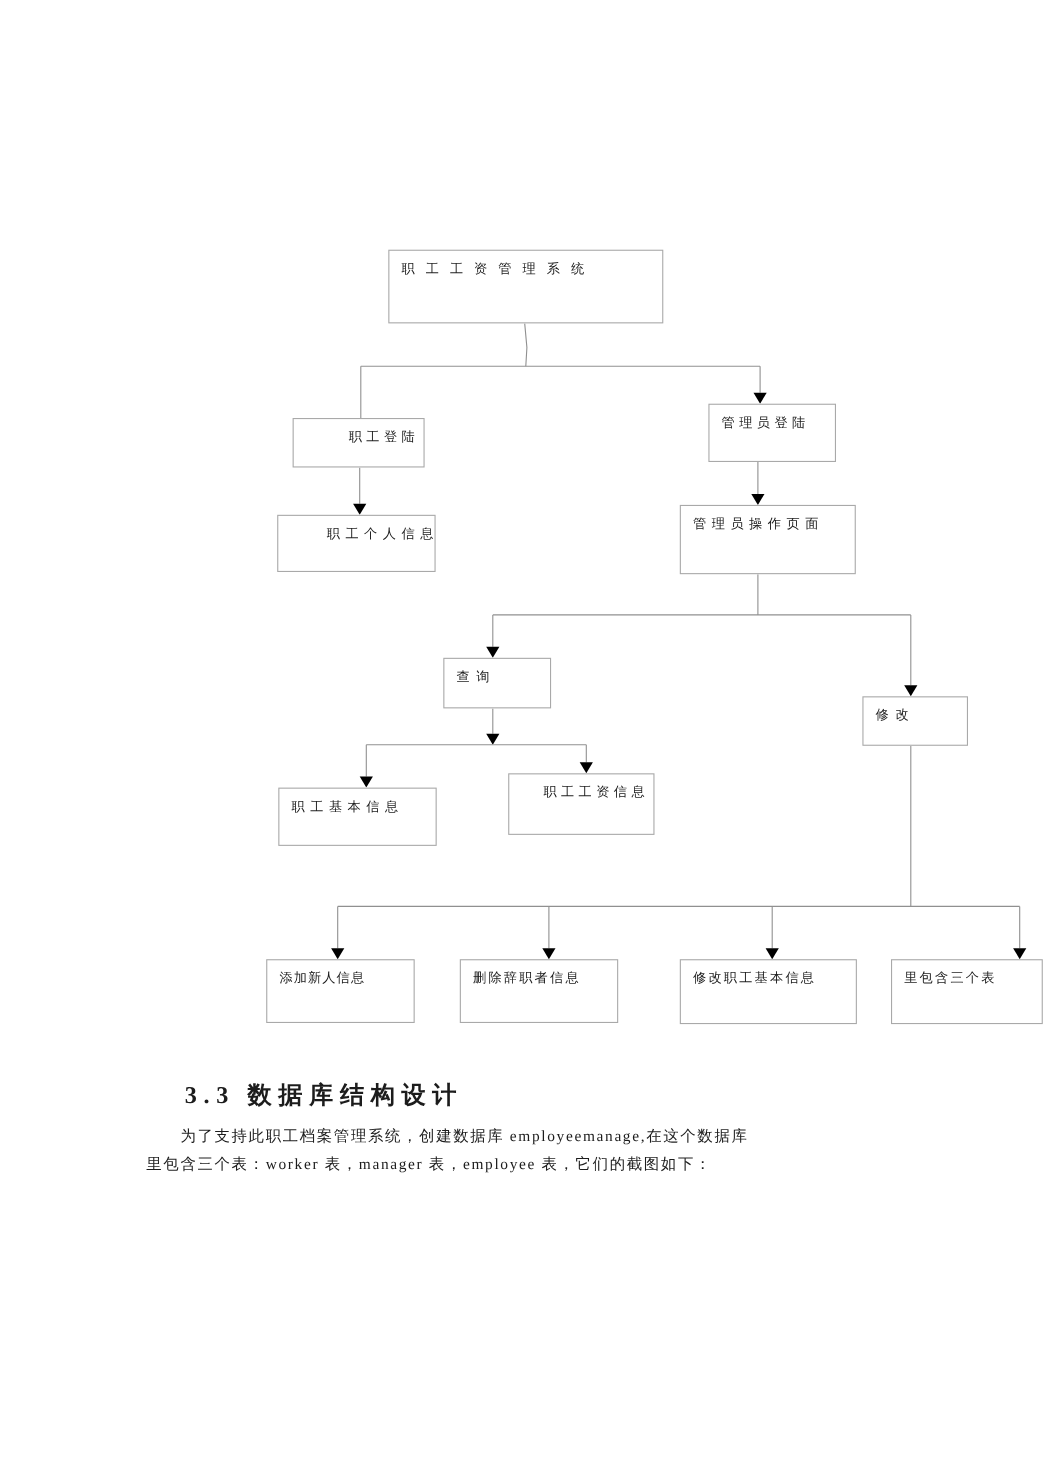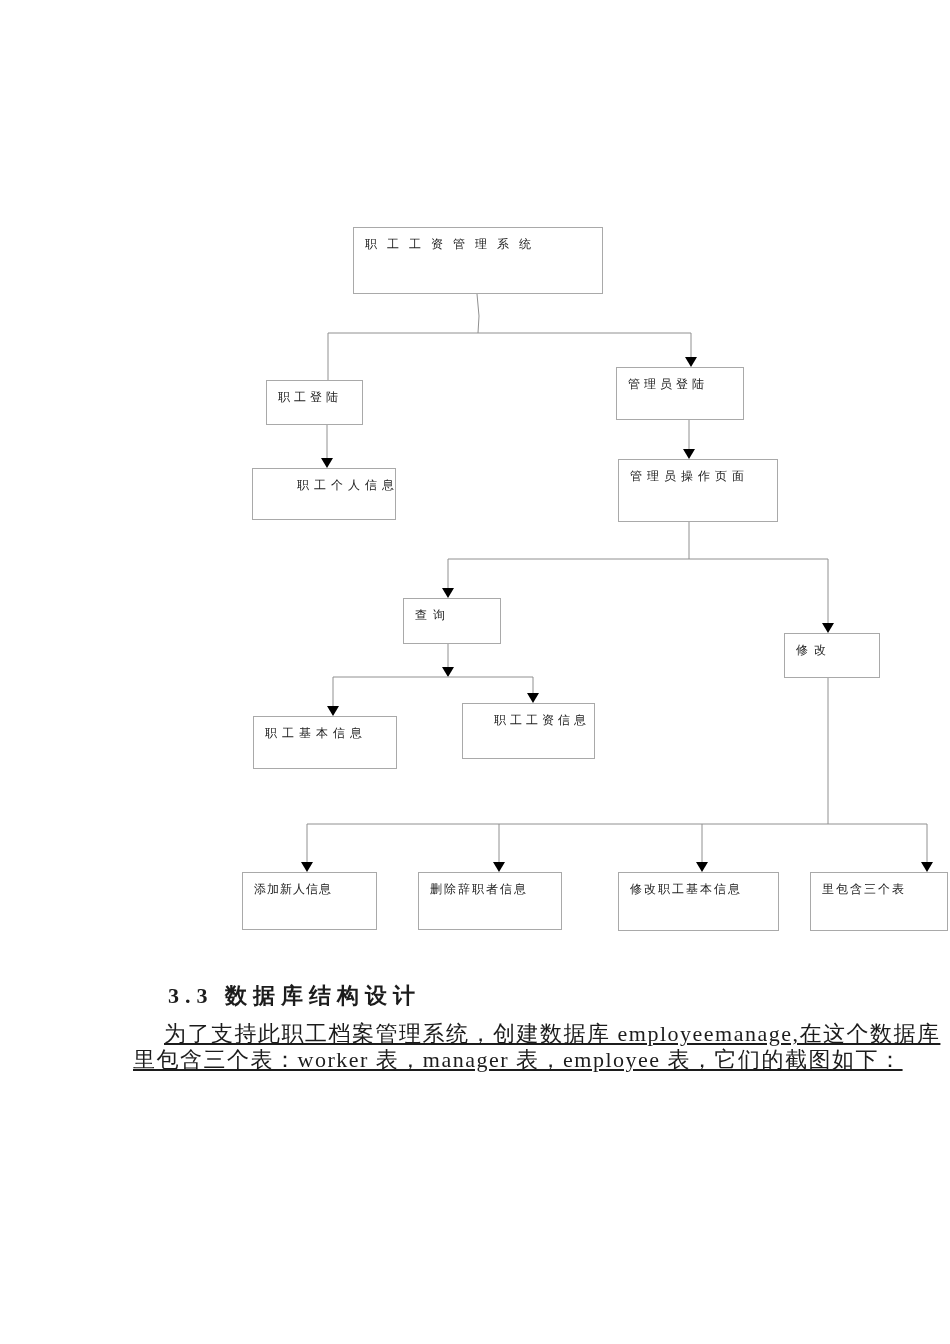--- a/index.html
+++ b/index.html
@@ -39,22 +39,22 @@
     font-size: 12px;
     line-height: 1.25;
     padding: 9px 4px 0 11px;
     letter-spacing: 5px;
     color: var(--text);
     z-index: 1;
     white-space: nowrap;
     overflow: hidden;
   }
   #n-root          { left: 353px; top: 227px; width: 250px; height: 67px; letter-spacing: 10px; }
-  #n-worker-login  { left: 266px; top: 380px; width: 97px; height: 45px; letter-spacing: 4px; }
-  #n-admin-login   { left: 616px; top: 367px; width: 128px; height: 53px; letter-spacing: 4px; font-family: Liberation Serif, serif; }
+  #n-worker-login  { left: 266px; top: 380px; width: 120px; height: 45px; letter-spacing: 4px; text-align: right; }
+  #n-admin-login   { left: 644px; top: 367px; width: 116px; height: 53px; letter-spacing: 4px; font-family: Liberation Serif, serif; }
   #n-worker-info   { left: 252px; top: 468px; width: 144px; height: 52px; letter-spacing: 5px; padding-left: 44px; }
   #n-admin-ops     { left: 618px; top: 459px; width: 160px; height: 63px; letter-spacing: 5px; }
   #n-query         { left: 403px; top: 598px; width: 98px;  height: 46px; letter-spacing: 6px; }
   #n-modify        { left: 784px; top: 633px; width: 96px;  height: 45px; letter-spacing: 6px; }
   #n-basic-info    { left: 253px; top: 716px; width: 144px; height: 53px; letter-spacing: 5px; }
   #n-salary-info   { left: 462px; top: 703px; width: 133px; height: 56px; letter-spacing: 4px; text-align: right; }
   #n-add-new      { left: 242px; top: 872px; width: 135px; height: 58px; letter-spacing: 1px; }
   #n-delete-quit  { left: 418px; top: 872px; width: 144px; height: 58px; letter-spacing: 2px; }
   #n-modify-basic { left: 618px; top: 872px; width: 161px; height: 59px; letter-spacing: 2px; }
   #n-modify-salary{ left: 810px; top: 872px; width: 138px; height: 59px; letter-spacing: 2px; }
@@ -66,26 +66,25 @@
     font-weight: bold;
     letter-spacing: 6px;
     color: var(--text);
     z-index: 1;
     white-space: nowrap;
   }
   .body-paragraph {
     position: absolute;
     left: 133px; top: 1021px;
     width: 700px;
-    font-size: 22px;
+    font-size: 14px;
     line-height: 26px;
     letter-spacing: 1.5px;
     color: var(--text);
     z-index: 1;
-    text-decoration: underline;
   }
   .body-line { white-space: nowrap; }
   .body-line.indented { padding-left: 31px; }
 </style>
 </head>
 <body>
 
 <div class="page">
 
   <svg class="diagram-svg" viewBox="0 0 950 1344" xmlns="http://www.w3.org/2000/svg">

